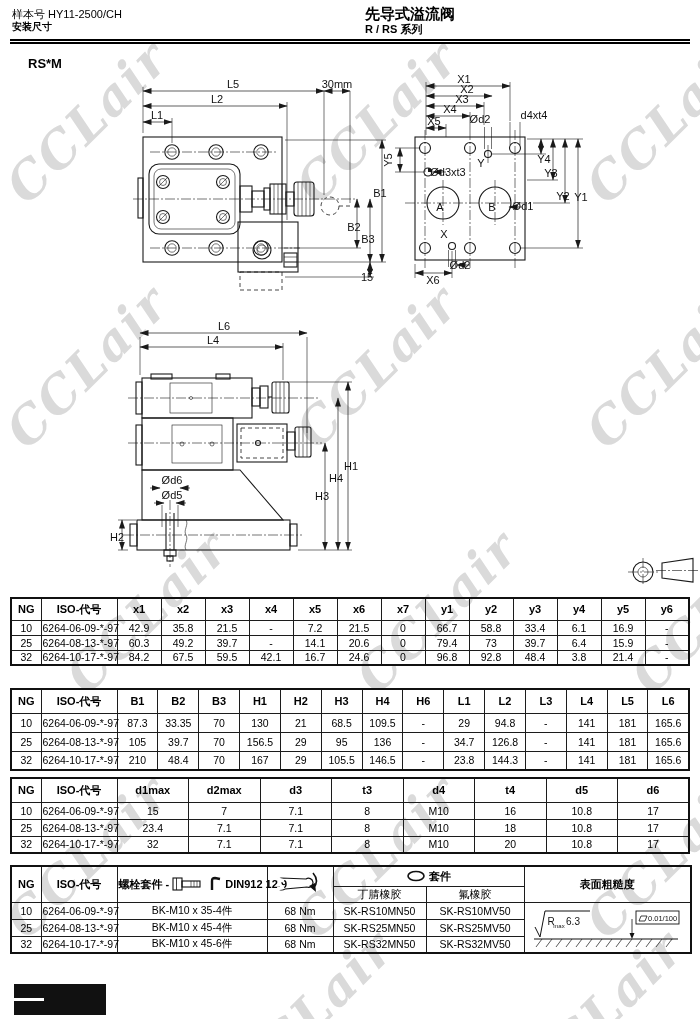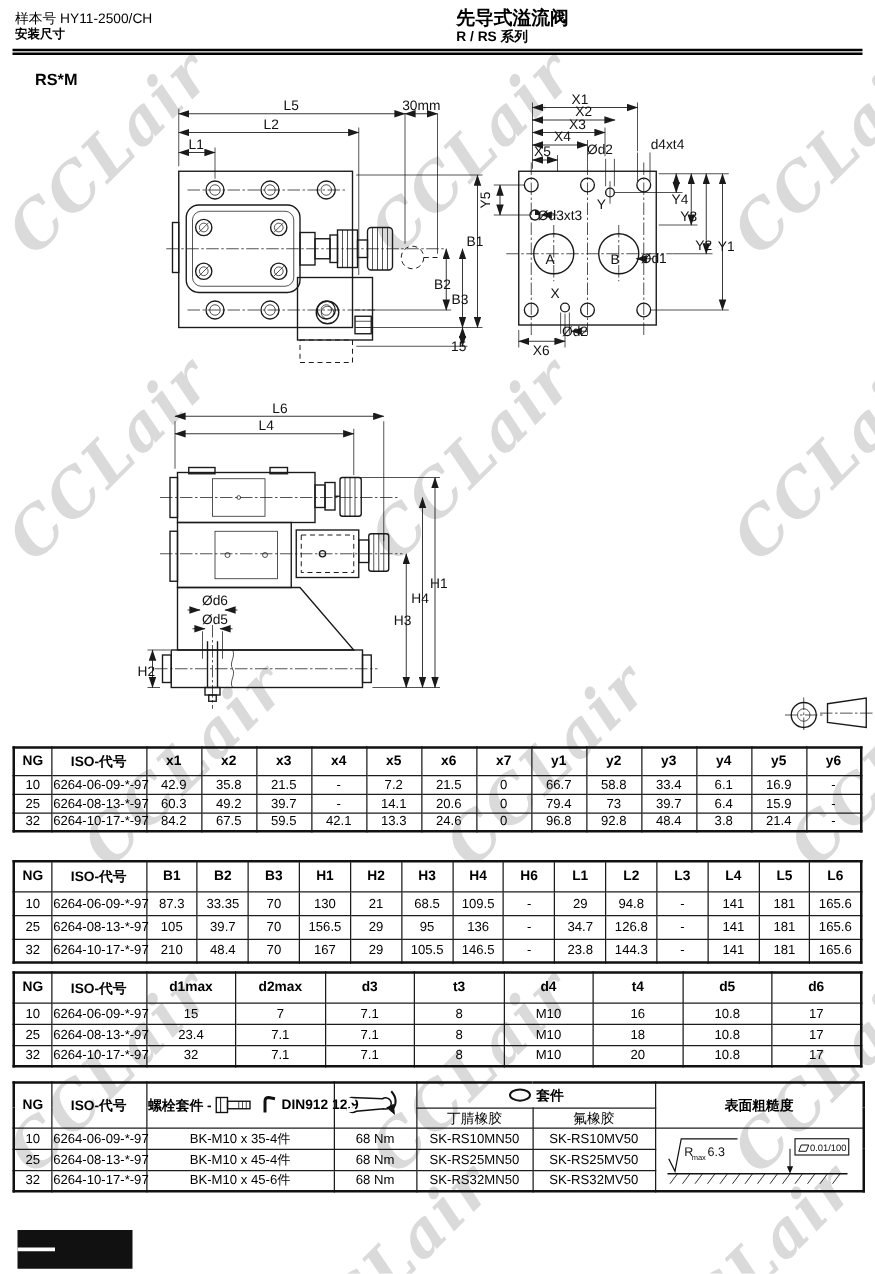--- a/index.html
+++ b/index.html
@@ -422,21 +422,21 @@
           <td>15.9</td>
           <td>-</td>
         </tr>
         <tr>
           <td>32</td>
           <td>6264-10-17-*-97</td>
           <td>84.2</td>
           <td>67.5</td>
           <td>59.5</td>
           <td>42.1</td>
-          <td>13.3</td>
+          <td>16.7</td>
           <td>24.6</td>
           <td>0</td>
           <td>96.8</td>
           <td>92.8</td>
           <td>48.4</td>
           <td>3.8</td>
           <td>21.4</td>
           <td>-</td>
         </tr>
       </tbody>

